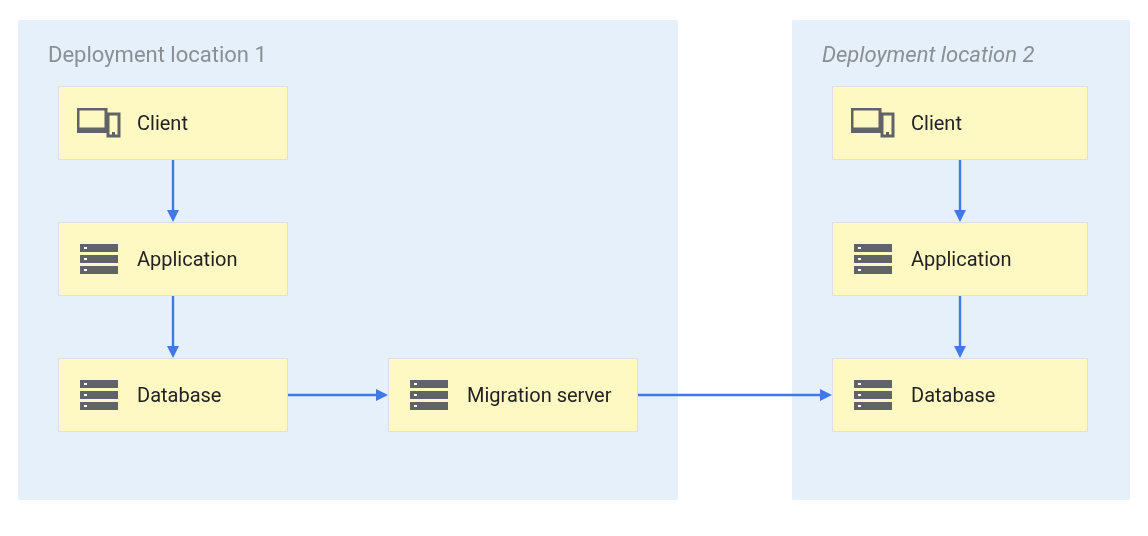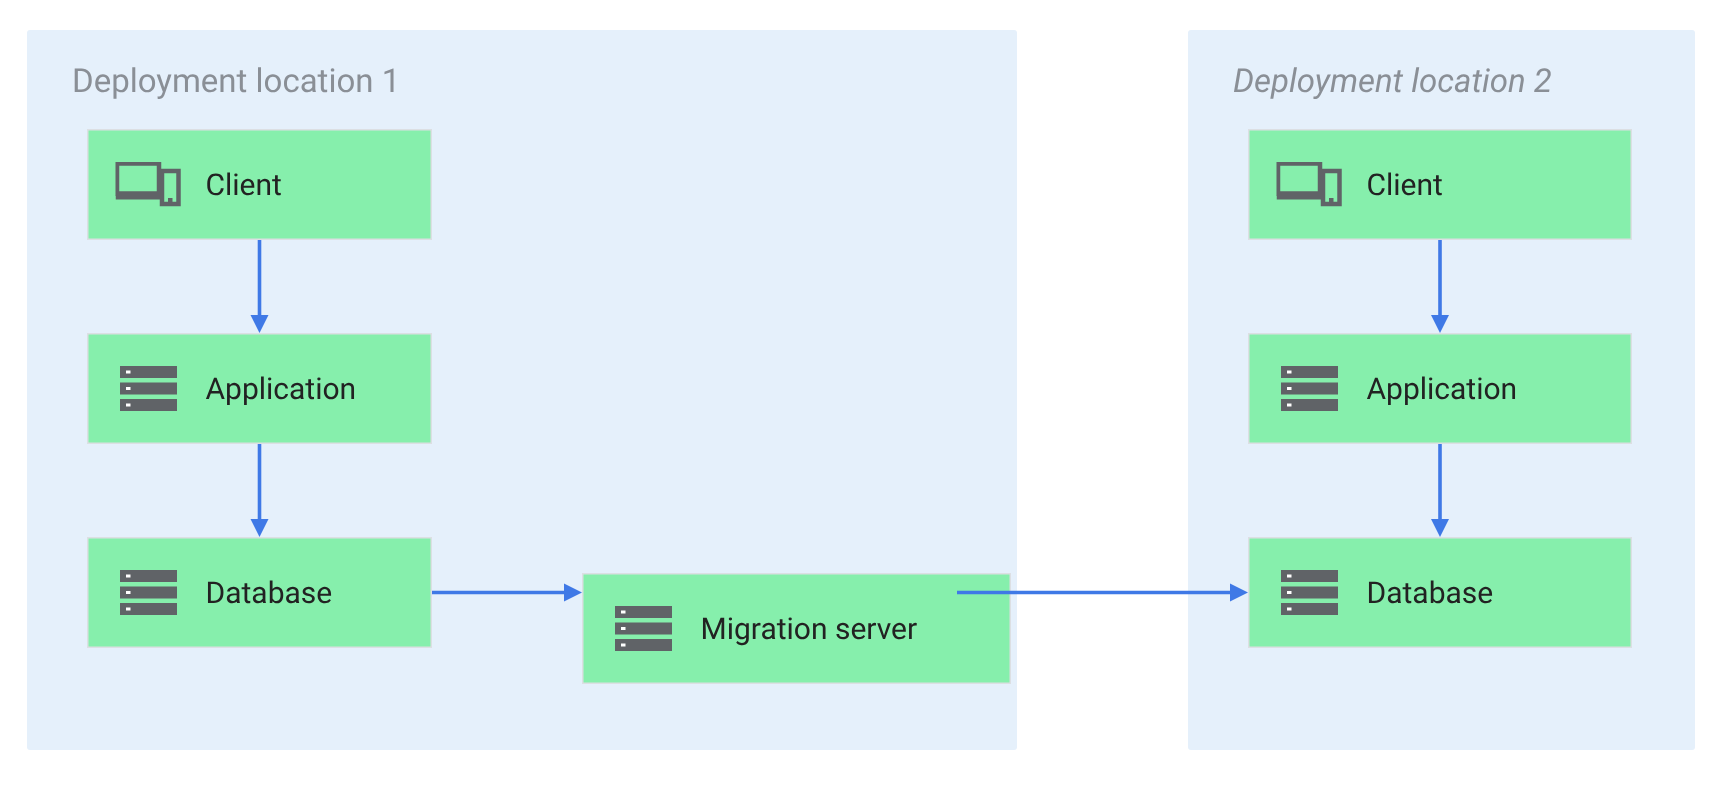--- a/index.html
+++ b/index.html
@@ -18,21 +18,21 @@
     .region-title {
       position: absolute;
       top: 22px;
       left: 30px;
       font-size: 22px;
       color: #8a8f96;
       font-weight: 400;
     }
     .node {
       position: absolute;
-      background: #86efac;
+      background: #fef9c3;
       border: 1px solid #dcdfe3;
       display: flex;
       align-items: center;
       padding: 14px 18px;
       gap: 16px;
     }
     .node .icon {
       width: 44px;
       height: 36px;
       flex-shrink: 0;
@@ -103,21 +103,21 @@
       <rect x="4" y="3" width="3" height="2" fill="#fff"></rect>
       <rect x="0" y="11" width="38" height="8" fill="#606367"></rect>
       <rect x="4" y="14" width="3" height="2" fill="#fff"></rect>
       <rect x="0" y="22" width="38" height="8" fill="#606367"></rect>
       <rect x="4" y="25" width="3" height="2" fill="#fff"></rect>
     </svg>
   </span>
   <span class="label">Database</span>
 </div>
 
-<div class="node" style="left:388px; top:358px; width:286px; height:74px;margin-top:24px;">
+<div class="node" style="left:388px; top:358px; width:250px; height:74px;">
   <span class="icon">
     <svg width="38" height="30" viewBox="0 0 38 30">
       <rect x="0" y="0" width="38" height="8" fill="#606367"></rect>
       <rect x="4" y="3" width="3" height="2" fill="#fff"></rect>
       <rect x="0" y="11" width="38" height="8" fill="#606367"></rect>
       <rect x="4" y="14" width="3" height="2" fill="#fff"></rect>
       <rect x="0" y="22" width="38" height="8" fill="#606367"></rect>
       <rect x="4" y="25" width="3" height="2" fill="#fff"></rect>
     </svg>
   </span>

